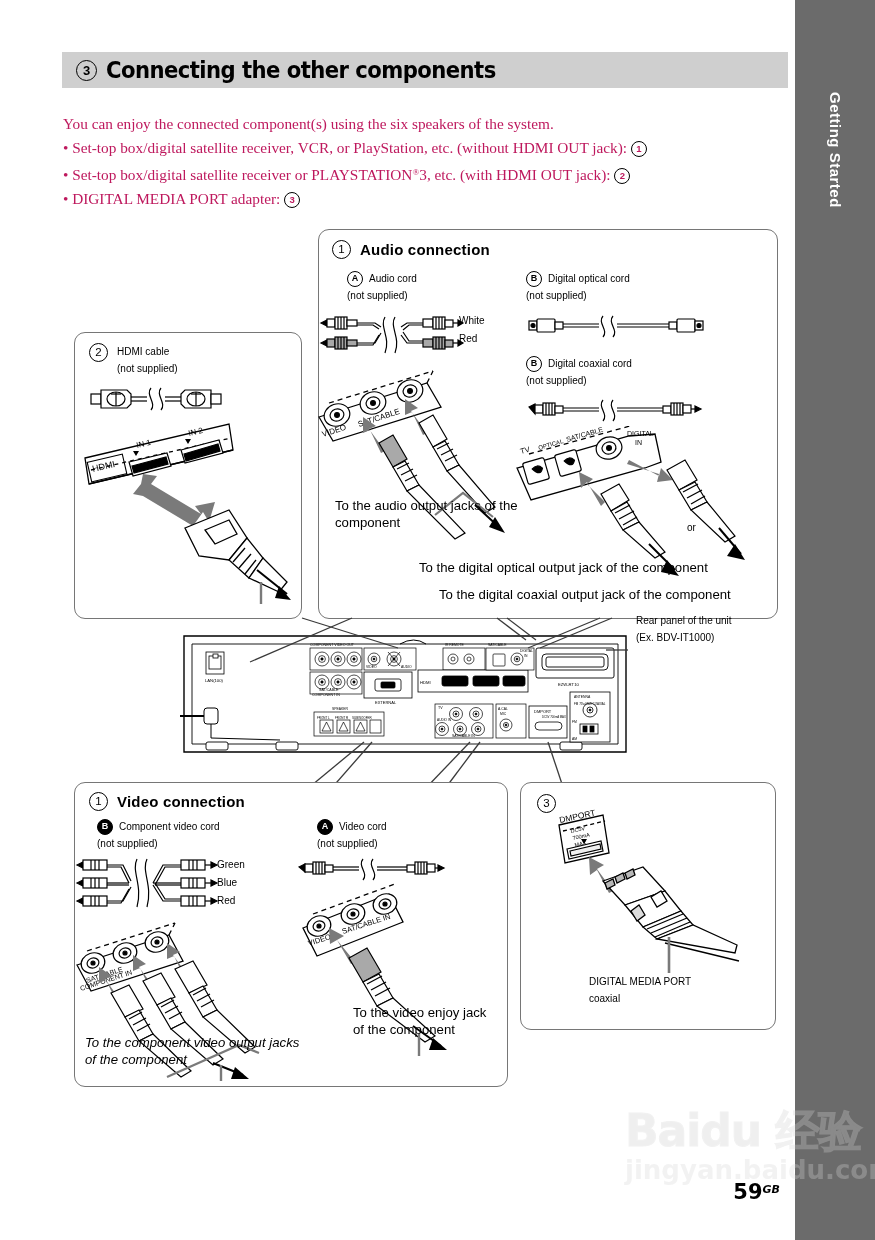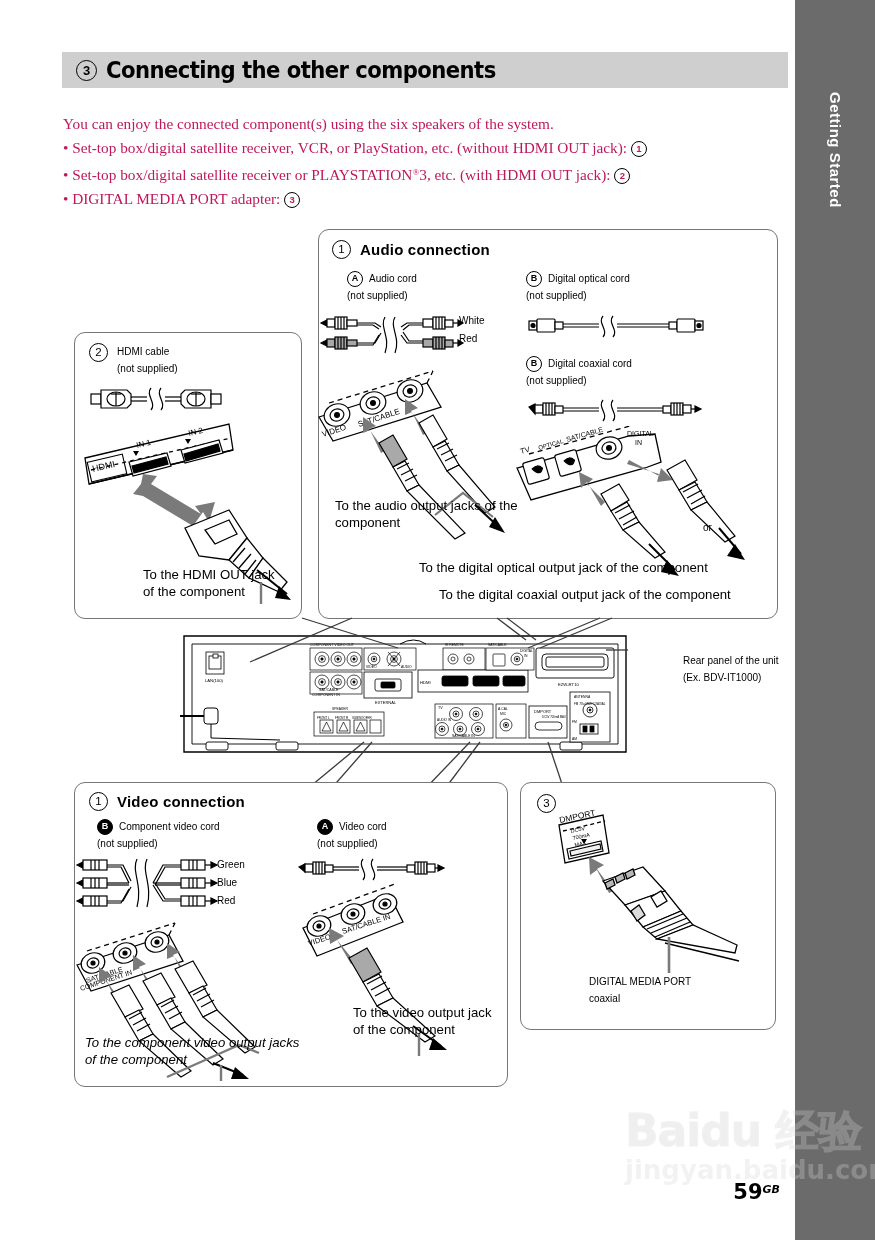--- a/index.html
+++ b/index.html
@@ -352,21 +352,21 @@
         <line x1="174" y1="66" x2="189" y2="58" stroke="#000"></line>
         <line x1="178" y1="72" x2="193" y2="64" stroke="#000"></line>
         <line x1="182" y1="78" x2="196" y2="70" stroke="#000"></line>
         <path d="M182 84 L198 76 L226 110 L216 116 Z"></path>
       </g>
       <path d="M210 102 L232 128" stroke="#000" stroke-width="2" fill="none"></path>
       <path d="M226 118 L236 134 L218 130 Z" fill="#000"></path>
       <text x="186" y="112" font-size="14" font-family="Liberation Sans, sans-serif" fill="#000"></text>
     </svg>
 
-    <div class="lbl big" style="position:absolute;left:384px;top:289px;">or</div>
+    <div class="lbl big" style="position:absolute;left:368px;top:289px;">or</div>
 
     <div class="cap" style="left:100px;top:330px;">To the digital optical output jack of the component</div>
     <div class="cap" style="left:120px;top:357px;text-align:center;">To the digital coaxial output jack of the component</div>
   </div>
 
   <div class="panel" style="left:74px;top:332px;width:228px;height:287px;">
 
     <div style="position:absolute;left:14px;top:10px;display:flex;align-items:flex-start;gap:9px;">
       <span class="pnum">2</span>
       <div>
@@ -430,21 +430,20 @@
         <path d="M152 144 L164 130" stroke="#000"></path>
         <path d="M158 150 L170 136" stroke="#000"></path>
         <path d="M164 156 L175 142" stroke="#000"></path>
         <path d="M168 160 L182 140 L206 164 L198 174 Z"></path>
       </g>
       <path d="M176 152 L206 176" stroke="#000" stroke-width="2" fill="none"></path>
       <path d="M198 168 L210 182 L194 180 Z" fill="#000"></path>
       <path d="M180 186 L180 164" stroke="#7a7a7a" stroke-width="2.4" fill="none"></path>
     </svg>
 
-    <div class="cap" style="left:68px;top:234px;width:145px;">To the HDMI OUT jack of the component</div>
   </div>
 
   <svg width="450" height="140" viewBox="0 0 450 140" style="position:absolute;left:180px;top:630px;">
 
     <g stroke="#000" stroke-width="1.4" fill="#fff">
       <path d="M4 6 L446 6 L446 122 L4 122 Z"></path>
       <path d="M12 14 L438 14 L438 114 L12 114 Z" stroke-width="0.9"></path>
       <path d="M220 14 q14 -8 26 0" fill="none" stroke-width="1"></path>
       <rect x="26" y="112" width="22" height="8" rx="2" stroke-width="0.9"></rect>
       <rect x="96" y="112" width="22" height="8" rx="2" stroke-width="0.9"></rect>
@@ -623,21 +622,21 @@
       <line x1="612" y1="618" x2="540" y2="648"></line>
       <line x1="306" y1="790" x2="364" y2="742"></line>
       <line x1="330" y1="790" x2="372" y2="742"></line>
       <line x1="424" y1="790" x2="470" y2="742"></line>
       <line x1="444" y1="790" x2="480" y2="742"></line>
       <line x1="564" y1="790" x2="548" y2="742"></line>
       <line x1="628" y1="650" x2="606" y2="650"></line>
     </g>
   </svg>
 
-  <div style="position:absolute;left:636px;top:652px;margin-left:47px;" class="lbl big">
+  <div style="position:absolute;left:636px;top:612px;" class="lbl big">
     <div>Rear panel of the unit</div>
     <div>(Ex. BDV-IT1000)</div>
   </div>
 
   <div class="panel" style="left:74px;top:782px;width:434px;height:305px;">
 
     <div style="position:absolute;left:14px;top:9px;display:flex;align-items:center;gap:9px;">
       <span class="pnum">1</span>
       <span class="ptitle">Video connection</span>
     </div>
@@ -827,21 +826,21 @@
         <line x1="74" y1="112" x2="89" y2="104" stroke="#000"></line>
         <line x1="78" y1="118" x2="93" y2="110" stroke="#000"></line>
         <path d="M80 128 L96 120 L138 158 L128 164 Z" fill="#fff"></path>
       </g>
       <path d="M116 148 L144 168" stroke="#000" stroke-width="2" fill="none"></path>
       <path d="M136 160 L150 172 L132 172 Z" fill="#000"></path>
       <path d="M122 178 L122 156" stroke="#7a7a7a" stroke-width="2.4" fill="none"></path>
     </svg>
 
     <div class="cap" style="left:10px;top:252px;width:220px;font-style:italic;">To the component video output jacks of the component</div>
-    <div class="cap" style="left:278px;top:222px;width:148px;">To the video output jack of the component</div>
+    <div class="cap" style="left:278px;top:222px;width:148px;">To the video enjoy jack of the component</div>
   </div>
 
   <div class="panel" style="left:520px;top:782px;width:256px;height:248px;">
 
     <div style="position:absolute;left:16px;top:10px;">
       <span class="pnum">3</span>
     </div>
 
     <svg width="220" height="170" viewBox="0 0 220 170" style="position:absolute;left:26px;top:22px;">
       <g stroke="#000" stroke-width="1.3" fill="#fff">

